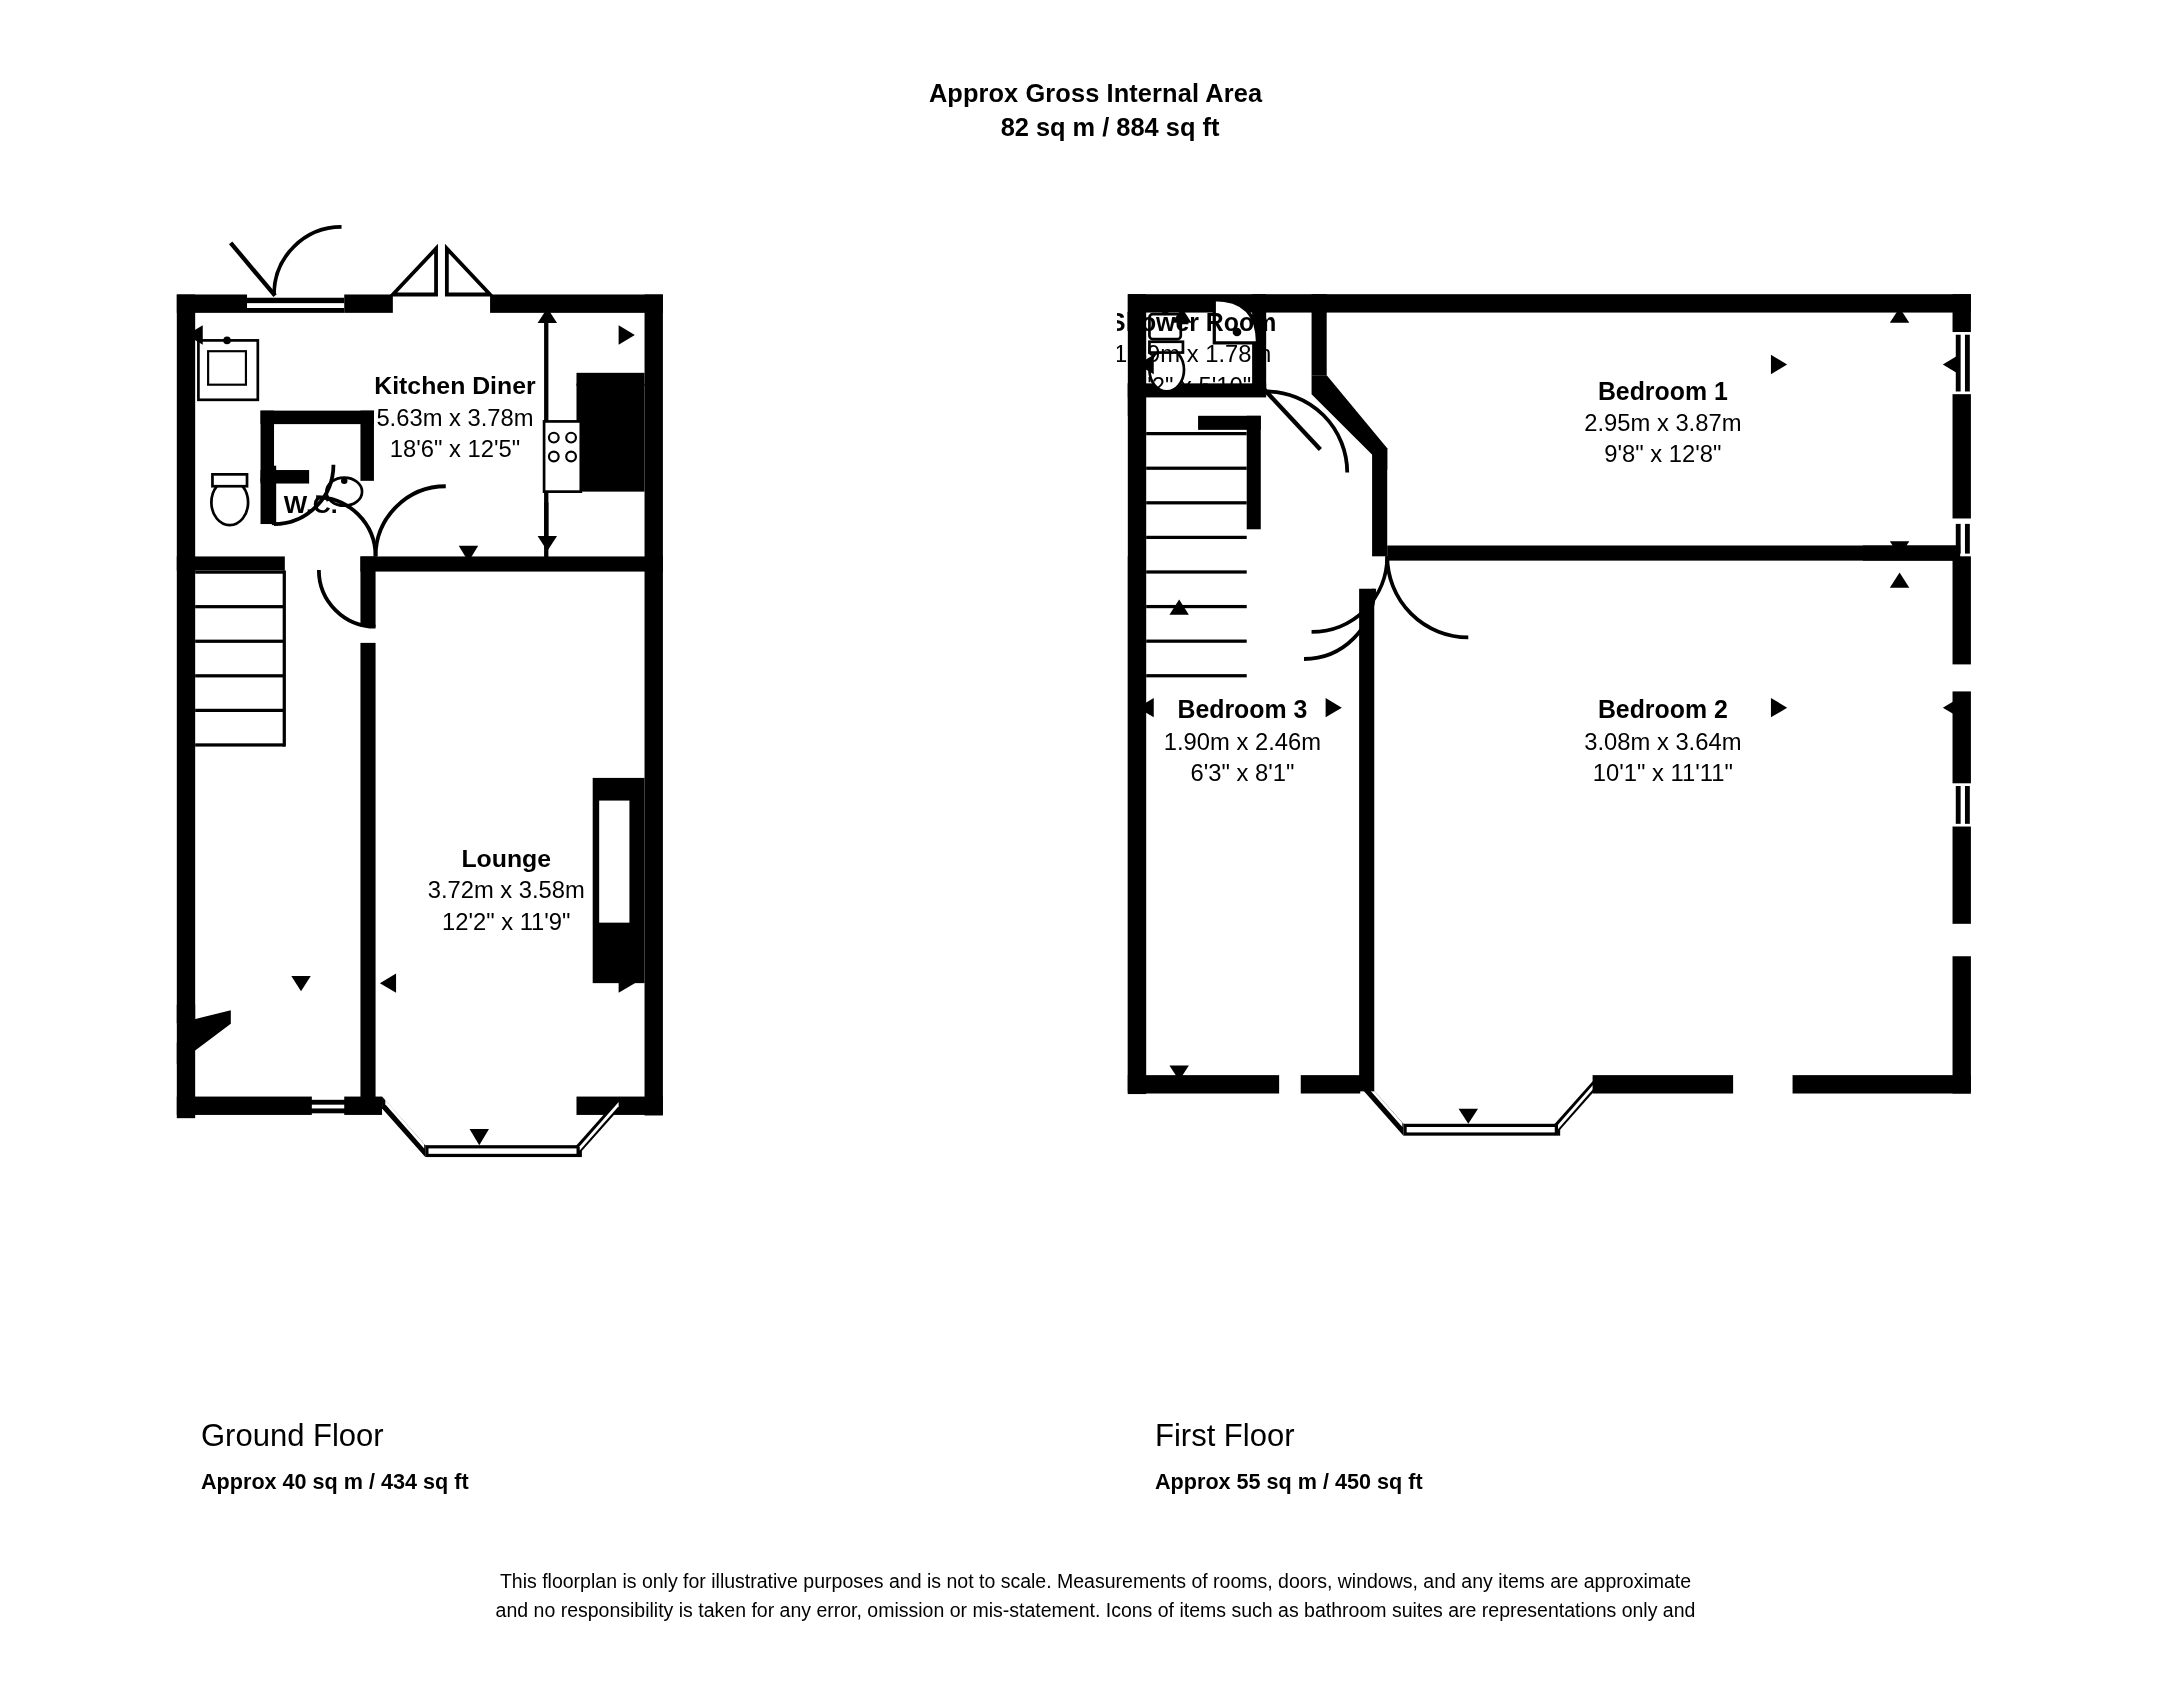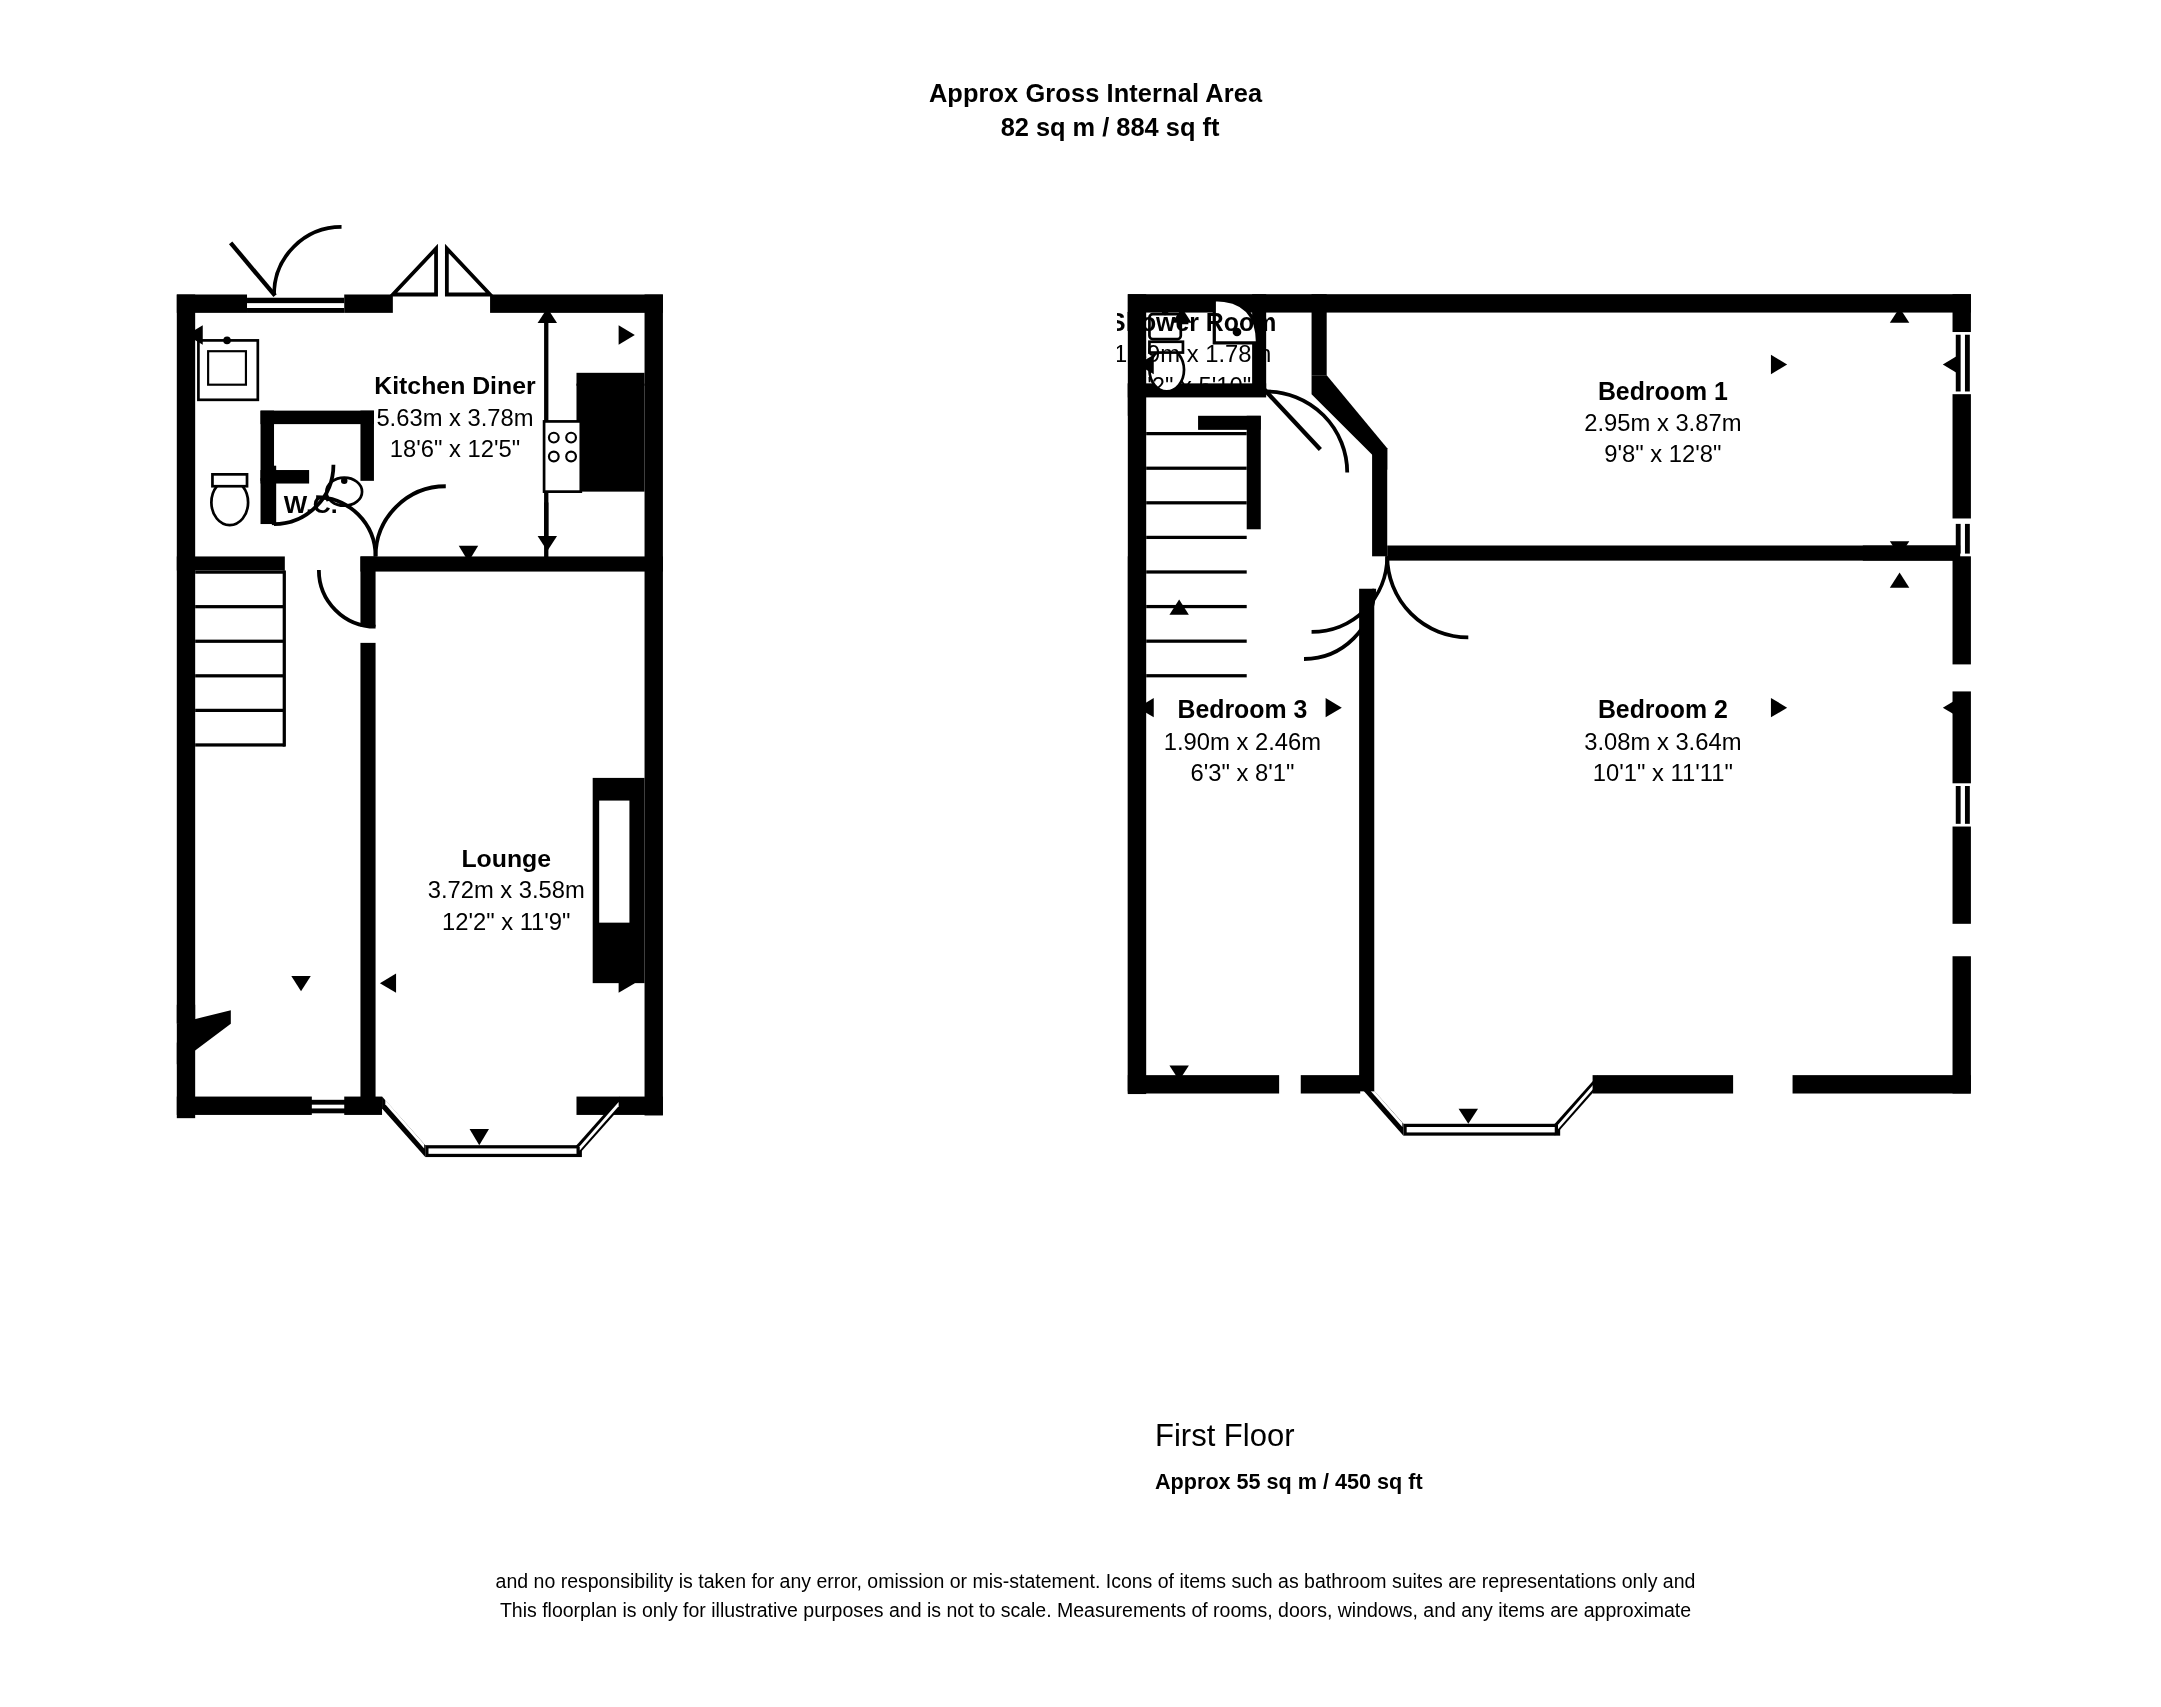--- a/index.html
+++ b/index.html
@@ -327,25 +327,29 @@
         <text id="f-room2-metric" x="1010" y="1058" font-size="44">3.08m x 3.64m</text>
         <text id="f-room2-imp" x="1010" y="1116" font-size="44">10'1" x 11'11"</text>
 
         <text id="f-room3-name" x="232" y="1000" font-size="46" font-weight="bold">Bedroom 3</text>
         <text id="f-room3-metric" x="232" y="1058" font-size="44">1.90m x 2.46m</text>
         <text id="f-room3-imp" x="232" y="1116" font-size="44">6'3" x 8'1"</text>
       </g>
     </svg>
   </div>
 
+  <div class="floor-caption" id="ground-caption">
+    <div class="title">Ground Floor</div>
+    <div class="sub">Approx 40 sq m / 434 sq ft</div>
+  </div>
 
   <div class="floor-caption" id="first-caption">
     <div class="title">First Floor</div>
     <div class="sub">Approx 55 sq m / 450 sq ft</div>
   </div>
 
   <div class="disclaimer">
+    <p>This floorplan is only for illustrative purposes and is not to scale. Measurements of rooms, doors, windows, and any items are approximate</p>
     <p>and no responsibility is taken for any error, omission or mis-statement. Icons of items such as bathroom suites are representations only and</p>
-    <p>This floorplan is only for illustrative purposes and is not to scale. Measurements of rooms, doors, windows, and any items are approximate</p>
   </div>
 
 </div>
 
 
 </body></html>

